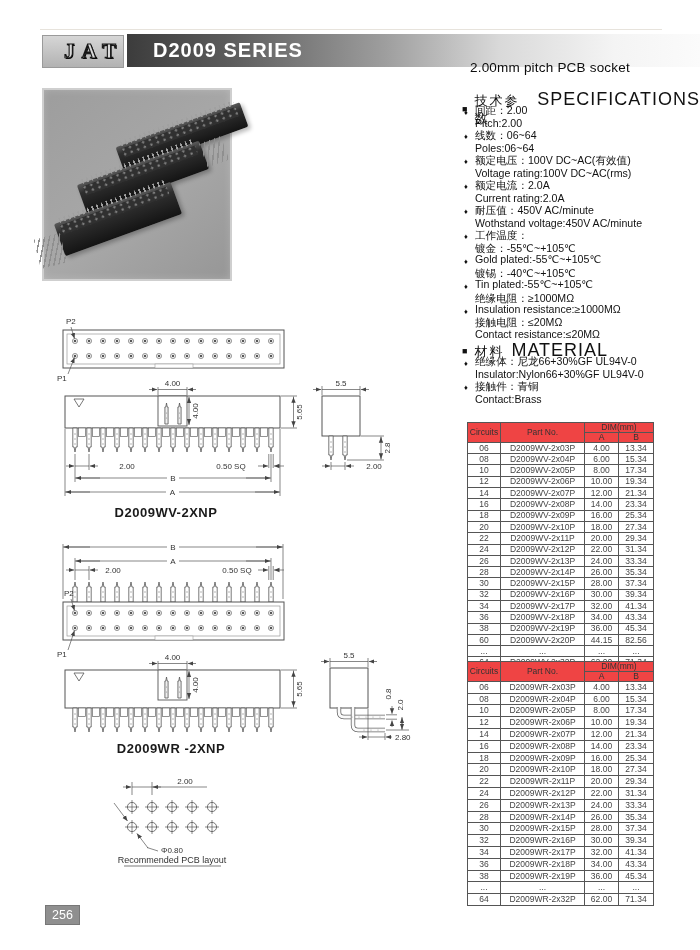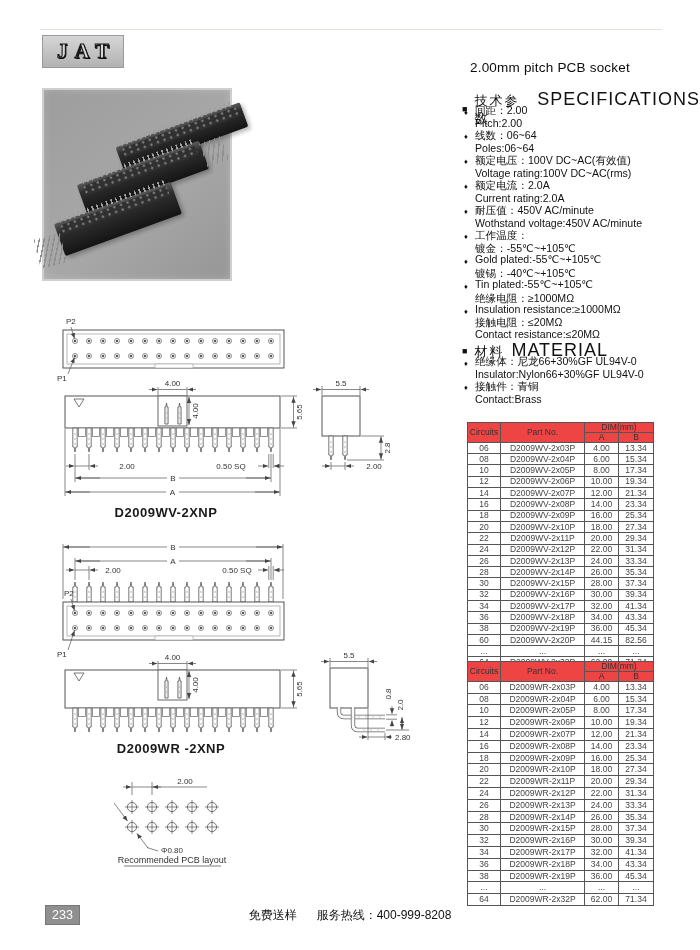--- a/index.html
+++ b/index.html
@@ -3,21 +3,21 @@
 <meta charset="utf-8">
 <style>
   html,body{margin:0;padding:0;background:#fff;}
   .page{position:relative;width:700px;height:950px;background:#fff;overflow:hidden;
         font-family:"Liberation Sans","DejaVu Sans",sans-serif;}
 
   
   .top-rule{position:absolute;left:40px;top:29px;width:622px;height:1px;background:#e7e3dc;}
   .logo-box{position:absolute;left:42px;top:35px;width:80px;height:31px;
             background:linear-gradient(180deg,#d6d6d6,#b2b2b2);border:1px solid #9a9a9a;
-            display:flex;align-items:center;justify-content:center;}
+            display:flex;align-items:center;justify-content:flex-end;}
   .logo-text{font-family:"Liberation Serif","DejaVu Serif",serif;font-weight:bold;font-size:21px;
              letter-spacing:7px;padding-left:7px;color:#d9d9d9;-webkit-text-stroke:1.1px #151515;
              text-shadow:1px 1px 0 #000;}
   .title-bar{position:absolute;left:127px;top:34px;width:573px;height:33px;
              background:linear-gradient(90deg,#3c3c3c 0%,#5c5c5c 18%,#9e9e9e 45%,#d9d9d9 65%,#f4f4f4 85%,#fbfbfb 100%);
              display:flex;align-items:center;}
   .series-title{color:#fff;font-weight:bold;font-size:20px;letter-spacing:1px;padding-left:26px;}
   .product-sub{position:absolute;left:470px;top:60px;font-size:13.5px;color:#0c0c0c;letter-spacing:0.2px;}
 
   
@@ -74,20 +74,23 @@
 </style>
 </head>
 <body>
 
 <div class="page">
 
   <div class="top-rule"></div>
 
   <div class="logo-box">
     <span class="logo-text">JAT</span>
+  </div>
+  <div class="title-bar">
+    <span class="series-title">D2009 SERIES</span>
   </div>
   <div class="product-sub">2.00mm pitch  PCB socket</div>
 
   <div class="photo">
     <div class="conn conn1"></div>
     <div class="conn conn2">
       <div class="fringe f2"></div>
     </div>
     <div class="conn conn3">
       <div class="fringe f3"></div>
@@ -953,19 +956,16 @@
       <line x1="114" y1="803" x2="127.5" y2="821" class="dl" marker-end="url(#ar)"></line>
       <line x1="148" y1="848" x2="136.9" y2="833.4" class="dl" marker-end="url(#ar)"></line>
       <line x1="147" y1="847.5" x2="158" y2="851" class="dl"></line>
       <text x="161" y="853" class="dtx">Φ0.80</text>
       <text x="172" y="863" text-anchor="middle" class="dtx9">Recommended PCB layout</text>
       <line x1="124" y1="866" x2="221" y2="866" stroke="#444" stroke-width="0.7"></line>
     </g>
   </svg>
 
   <div class="page-badge">
-    <span>233</span>
+    <span>256</span>
   </div>
-  <div class="footer-line">
-    <span>免费送样</span><span class="gap"></span><span>服务热线：400-999-8208</span>
-  </div>
 
 </div>
 
 </body></html>

